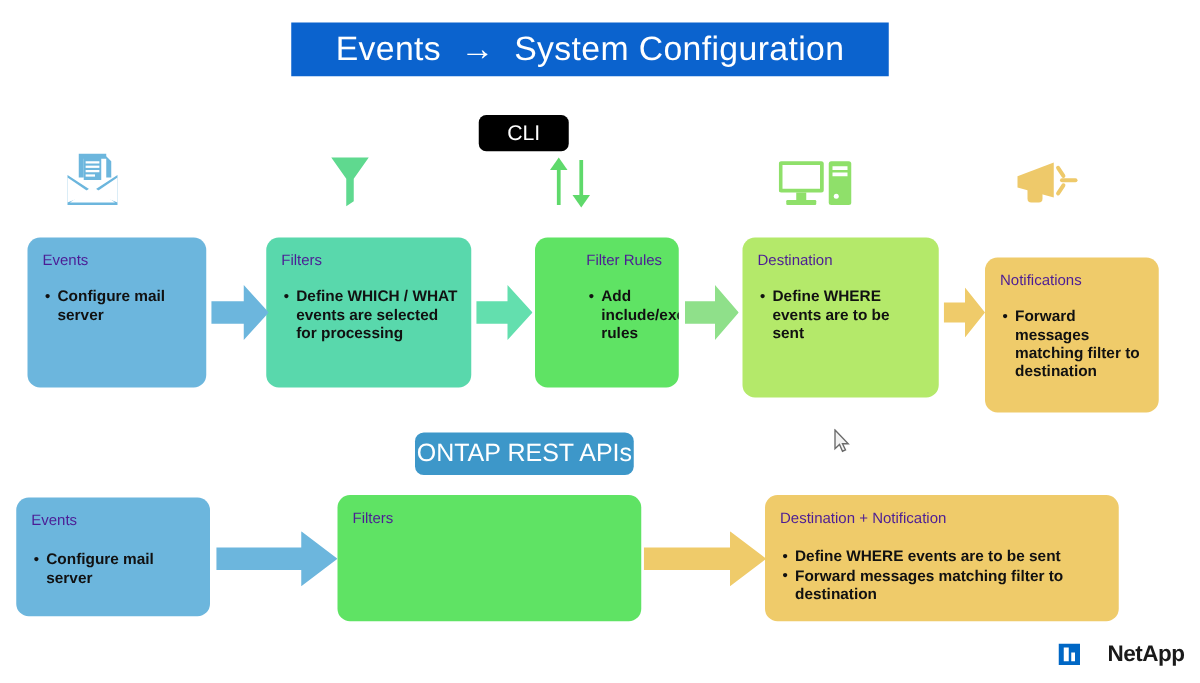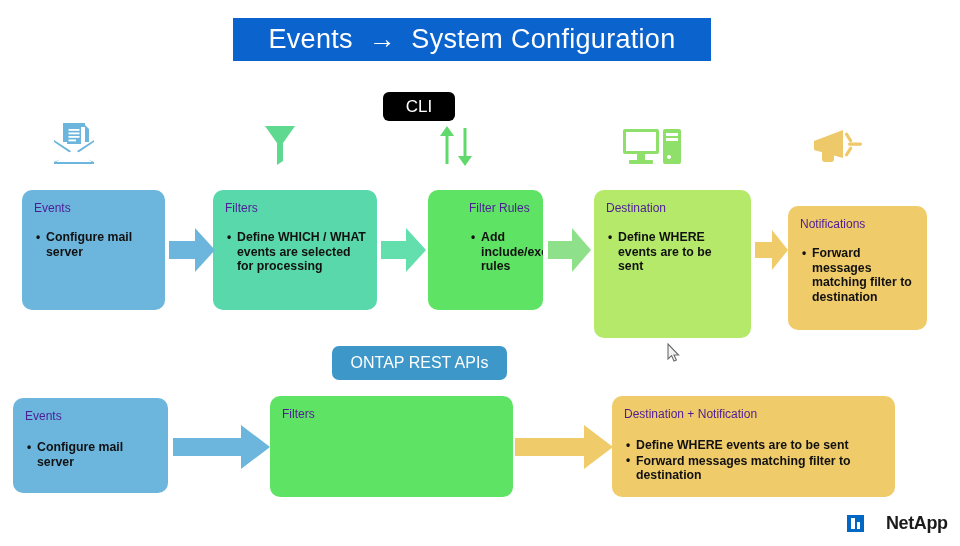--- a/index.html
+++ b/index.html
@@ -57,21 +57,21 @@
     width: 72px;
     height: 29px;
     background: #000000;
   }
   .chip-api {
     left: 332px;
     top: 346px;
     width: 175px;
     height: 34px;
     background: #3d97c9;
-    font-size: 16px;
+    font-size: 20px;
     border-radius: 7px;
   }
 
   
   .icon-wrap {
     position: absolute;
     display: block;
   }
 
   
@@ -114,21 +114,21 @@
   .box-teal   { background: #59d8ac; }
   .box-green  { background: #5fe364; }
   .box-lime   { background: #b4e96a; }
   .box-yellow { background: #efcb6a; }
   .box-green2 { background: #5fe364; }
 
   
   .t1 { left: 22px;  top: 190px; width: 143px; height: 120px; }
   .t2 { left: 213px; top: 190px; width: 164px; height: 120px; }
   .t3 { left: 428px; top: 190px; width: 115px; height: 120px; padding-left: 41px; }
-  .t4 { left: 594px; top: 190px; width: 157px; height: 148px; }
+  .t4 { left: 594px; top: 190px; width: 157px; height: 128px; }
   .t5 { left: 788px; top: 186px; width: 139px; height: 124px; margin-top: 20px; }
 
   
   .b1 { left: 13px;  top: 398px; width: 155px; height: 95px; }
   .b2 { left: 270px; top: 396px; width: 243px; height: 101px; }
   .b3 { left: 612px; top: 396px; width: 283px; height: 101px; }
 
   .b1 .box-title, .b2 .box-title, .b3 .box-title { margin-bottom: 14px; }
   .b1 li, .b2 li, .b3 li { font-size: 12.3px; line-height: 14.6px; }
 

